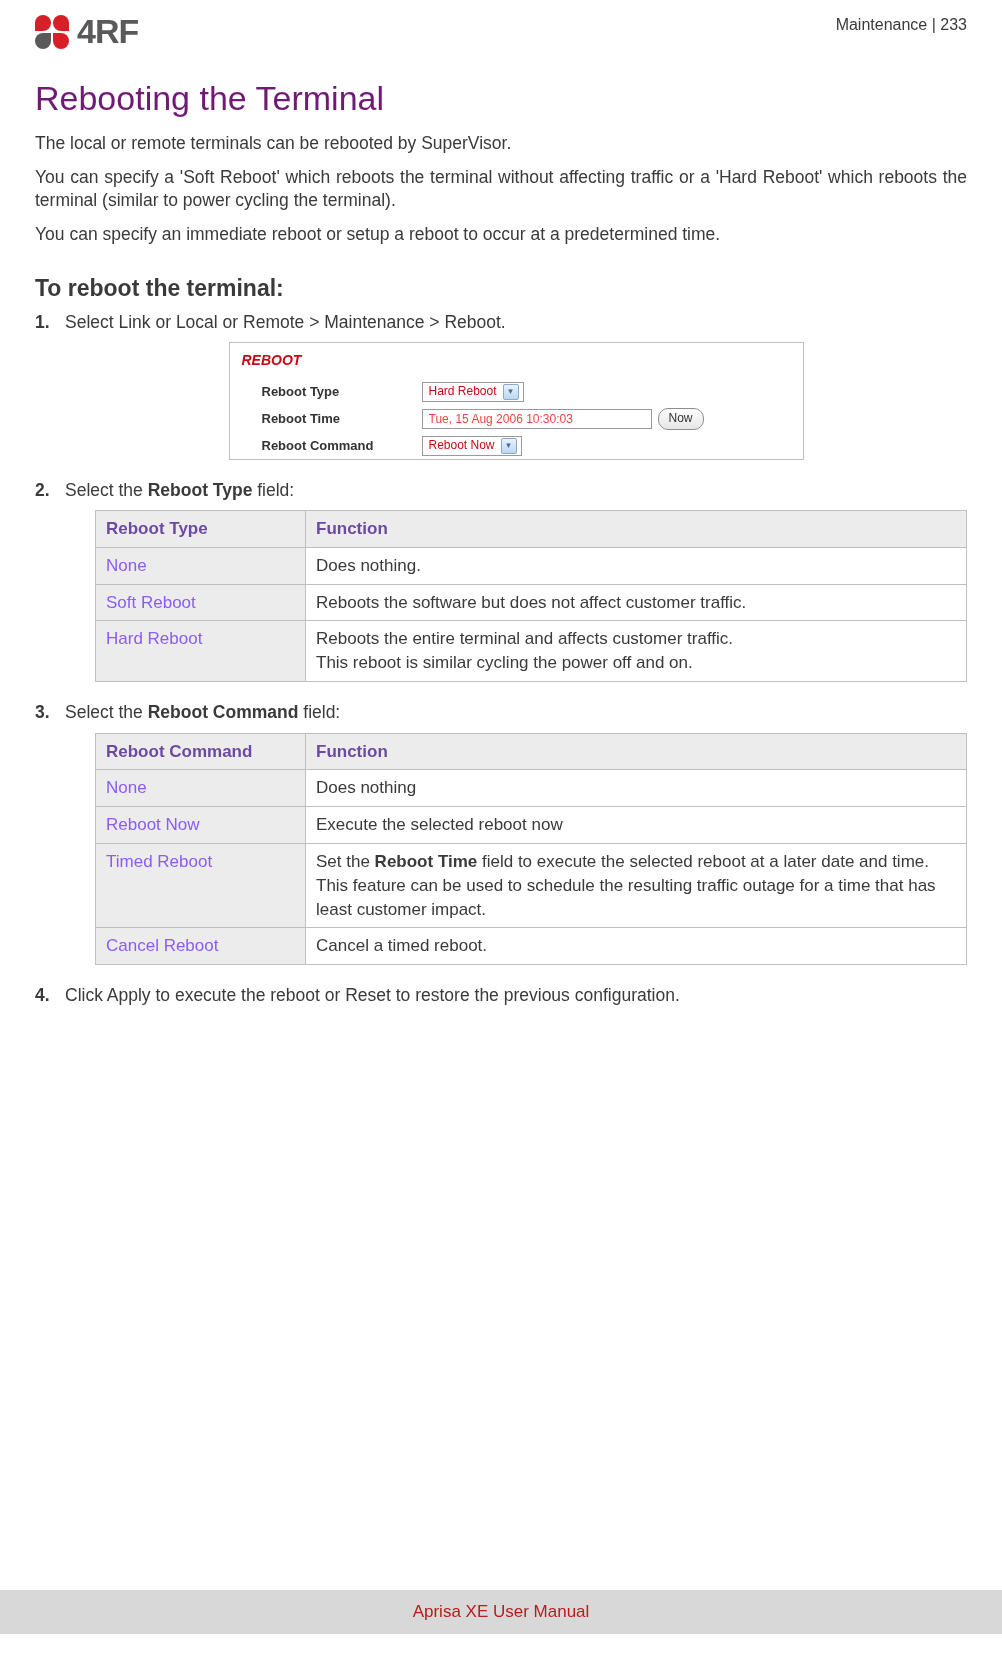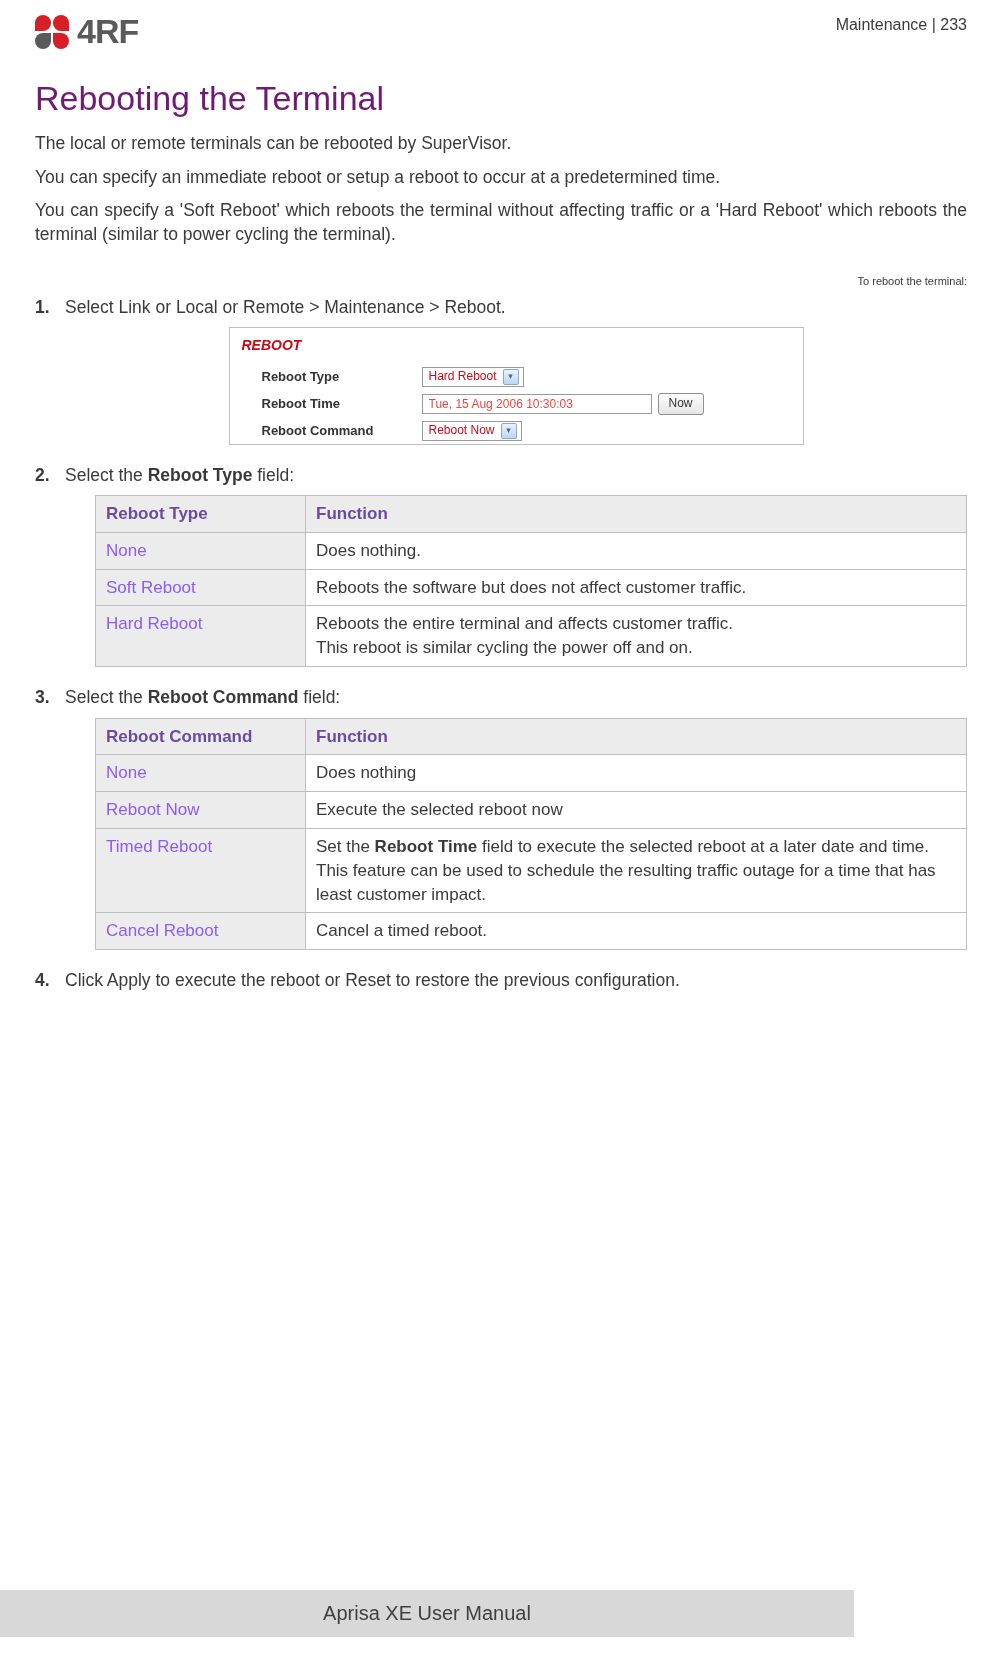--- a/index.html
+++ b/index.html
@@ -58,24 +58,23 @@
     margin: 18px 0 14px 0;
     color: #701a75;
   }
   p.body {
     font-size: 17.5px;
     line-height: 1.35;
     margin: 0 0 10px 0;
     text-align: justify;
   }
   .subhead {
-    font-size: 11px;
-    font-weight: normal;
+    font-size: 23px;
+    font-weight: bold;
     margin: 28px 0 8px 0;
-    text-align: right;
   }
   ol.steps {
     padding-left: 0;
     margin: 0;
     list-style: none;
     counter-reset: step;
   }
   ol.steps > li {
     counter-increment: step;
     font-size: 17.5px;
@@ -145,21 +144,21 @@
     color:#ef4444;
     padding: 2px 6px;
     font-size:12px;
     width: 230px;
     height: 20px;
   }
   .ss-btn {
     display:inline-flex;align-items:center;justify-content:center;
     background: linear-gradient(#fdfdfd,#e6e6e6);
     border:1px solid #8f8f8f;
-    border-radius:3px;
+    border-radius:10px;
     padding: 4px 10px;
     font-size:12px;
     color:#333;
     height:22px;
   }
   .ss-buttons {
     padding: 12px 0 12px 192px;
     display:flex;
     gap:8px;
   }
@@ -181,26 +180,26 @@
     background: #ececec;
     color: #6c4aa0;
     font-weight: bold;
   }
   table.info td.label {
     width: 210px;
     background: #ececec;
     color: #8b5cf6;
   }
   .footer {
-    width: 854px;
+    width: 1002px;
     background: #d8d8d8;
     text-align: center;
-    font-size: 20px;
+    font-size: 17px;
     padding: 12px 0;
-    color: #404040;
+    color: #b91c1c;
   }
   .b { font-weight: bold; }
 </style>
 </head>
 <body>
 
 <div class="page">
   <div class="header-row">
     <div class="logo">
       <div class="logo-mark">
@@ -212,22 +211,22 @@
       <span class="logo-text">4RF</span>
     </div>
     <div class="header-meta">
       <span>Maintenance</span><span>  |  </span><span>233</span>
     </div>
   </div>
 
   <h1>Rebooting the Terminal</h1>
 
   <p class="body">The local or remote terminals can be rebooted by SuperVisor.</p>
+  <p class="body">You can specify a 'Soft Reboot' which reboots the terminal without affecting traffic or a 'Hard Reboot' which reboots the terminal (similar to power cycling the terminal).</p>
   <p class="body">You can specify an immediate reboot or setup a reboot to occur at a predetermined time.</p>
-  <p class="body">You can specify a 'Soft Reboot' which reboots the terminal without affecting traffic or a 'Hard Reboot' which reboots the terminal (similar to power cycling the terminal).</p>
 
   <div class="subhead">To reboot the terminal:</div>
 
   <ol class="steps">
     <li>
       <span>Select Link or Local or Remote &gt; Maintenance &gt; Reboot.</span>
 
       <div class="screenshot">
         <div class="ss-title">REBOOT</div>
 

